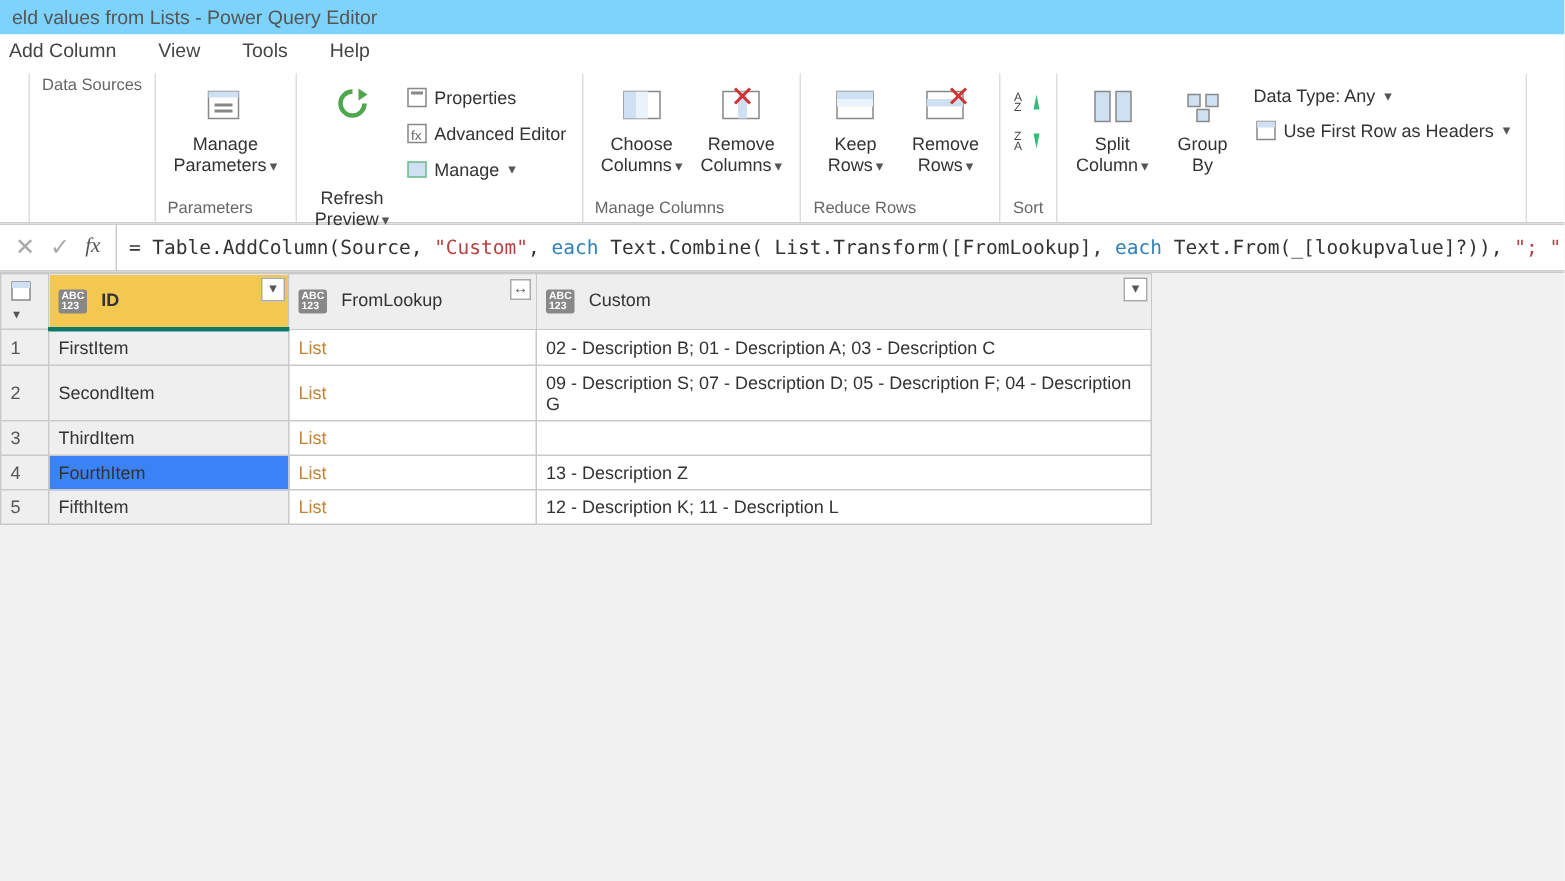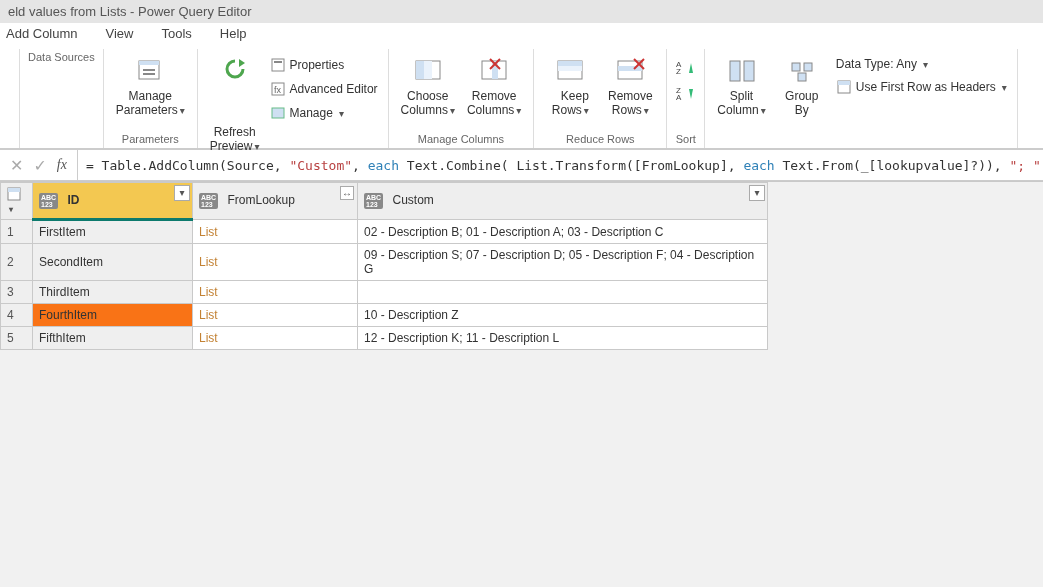--- a/index.html
+++ b/index.html
@@ -8,21 +8,21 @@
       font-family: "Segoe UI", Tahoma, sans-serif;
       font-size: 12px;
       background: #fff;
       color: #333;
       overflow: hidden;
     }
     .title-bar {
       padding: 4px 8px;
       font-size: 13px;
       color: #555;
-      background:#e5e5e5;
+      background:#7dd3fc;
     }
     .menu-bar {
       display: flex;
       gap: 28px;
       padding: 3px 18px 6px 6px;
       font-size: 13px;
       color: #444;
       background:#fff;
     }
     .menu-bar span { cursor: default; }
@@ -45,21 +45,21 @@
       display: flex;
       align-items: flex-start;
       gap: 4px;
       flex: 1;
       padding-top:4px;
     }
     .ribbon-group-label {
       font-size: 11px;
       color: #666;
       padding: 2px 0 3px 0;
-      text-align: center;
+      text-align: left;
       width: 100%;
     }
     .ribbon-btn-big {
       display: flex;
       flex-direction: column;
       align-items: center;
       justify-content: flex-start;
       text-align: center;
       padding: 2px 4px;
       min-width: 56px;
@@ -303,21 +303,21 @@
   <div class="ribbon-group">
     <div class="ribbon-group-body">
       <div class="ribbon-btn-big">
         <div class="icon-box">
           <svg width="32" height="32">
               <rect x="4" y="6" width="24" height="18" fill="#fff" stroke="#888"></rect>
               <rect x="4" y="6" width="24" height="5" fill="#cfe0f2"></rect>
               <rect x="4" y="11" width="24" height="5" fill="#eaf2fb"></rect>
             </svg>
         </div>
-        <div style="white-space:pre-line;text-align:right;"><span>Keep
+        <div style="white-space:pre-line;"><span>Keep
 Rows</span><span class="caret">▾</span></div>
       </div>
       <div class="ribbon-btn-big">
         <div class="icon-box">
           <svg width="32" height="32">
               <rect x="4" y="6" width="24" height="18" fill="#fff" stroke="#888"></rect>
               <rect x="4" y="11" width="24" height="5" fill="#cfe0f2"></rect>
               <line x1="20" y1="4" x2="30" y2="14" stroke="#c33" stroke-width="2"></line>
               <line x1="30" y1="4" x2="20" y2="14" stroke="#c33" stroke-width="2"></line>
             </svg>
@@ -452,23 +452,23 @@
         <td>09 - Description S; 07 - Description D; 05 - Description F; 04 - Description G</td>
       </tr>
       <tr>
         <td class="row-num">3</td>
         <td style="background:#efefef">ThirdItem</td>
         <td class="link">List</td>
         <td></td>
       </tr>
       <tr>
         <td class="row-num">4</td>
-        <td style="background:#f97316">FourthItem</td>
+        <td style="background:#3b82f6">FourthItem</td>
         <td class="link">List</td>
-        <td>10 - Description Z</td>
+        <td>13 - Description Z</td>
       </tr>
       <tr>
         <td class="row-num">5</td>
         <td style="background:#efefef">FifthItem</td>
         <td class="link">List</td>
         <td>12 - Description K; 11 - Description L</td>
       </tr>
     </tbody>
   </table>
 </div>

